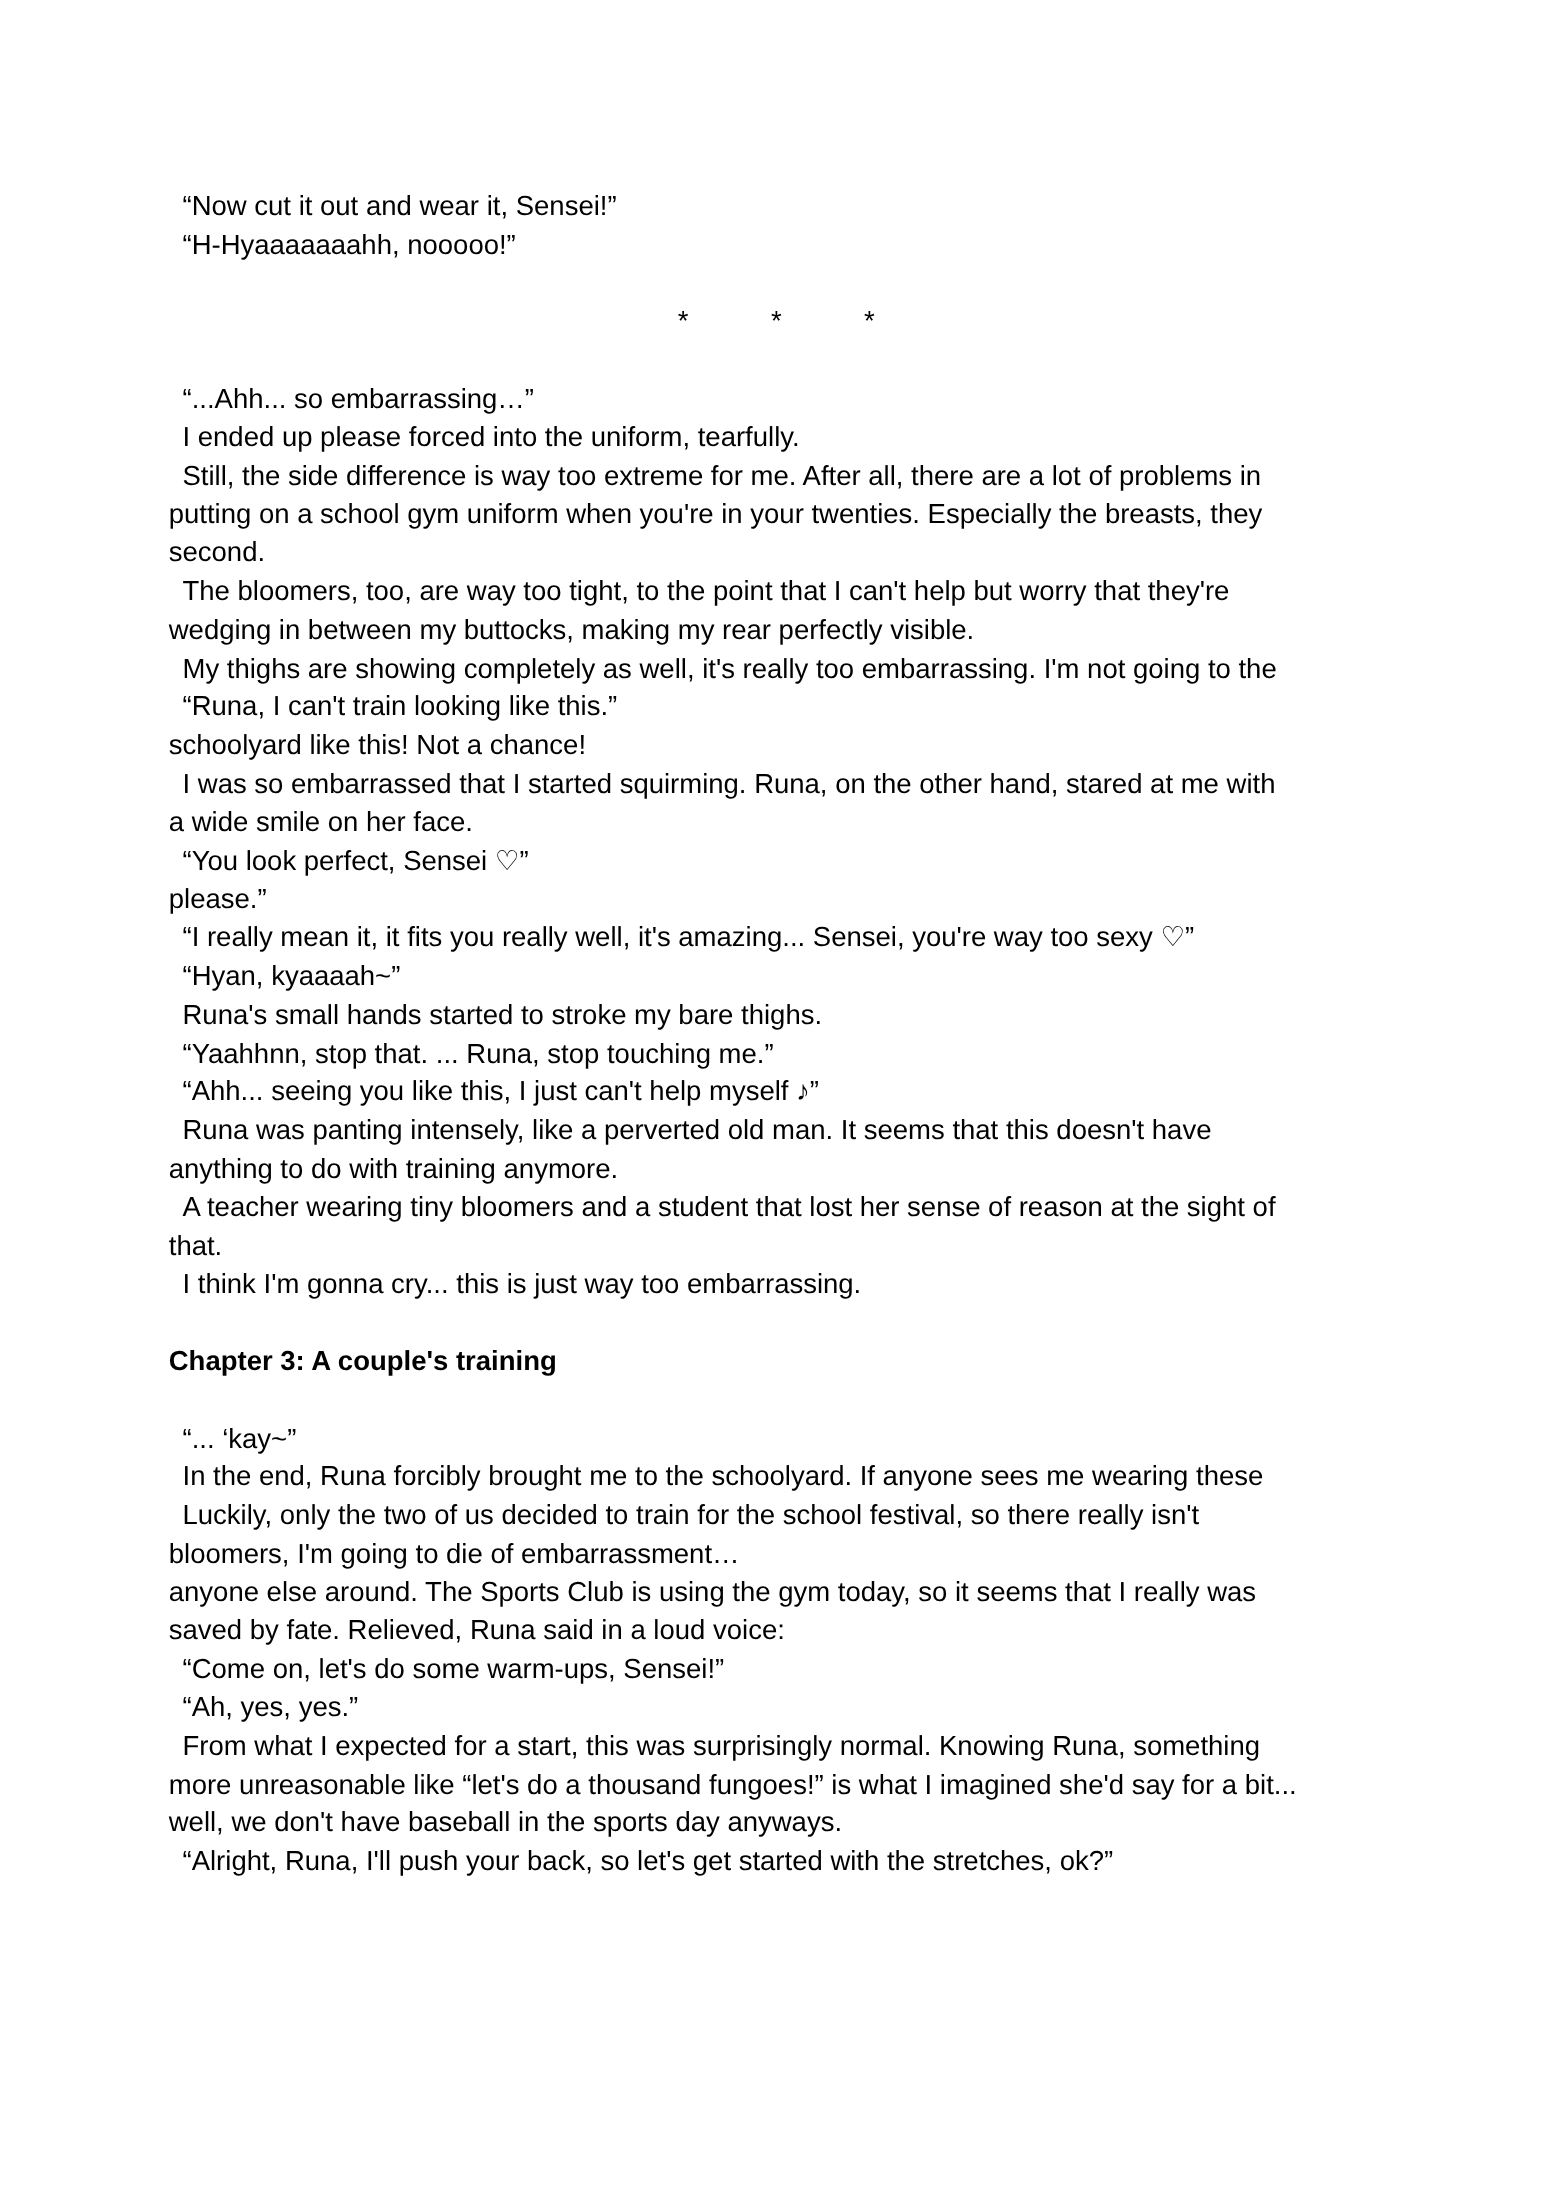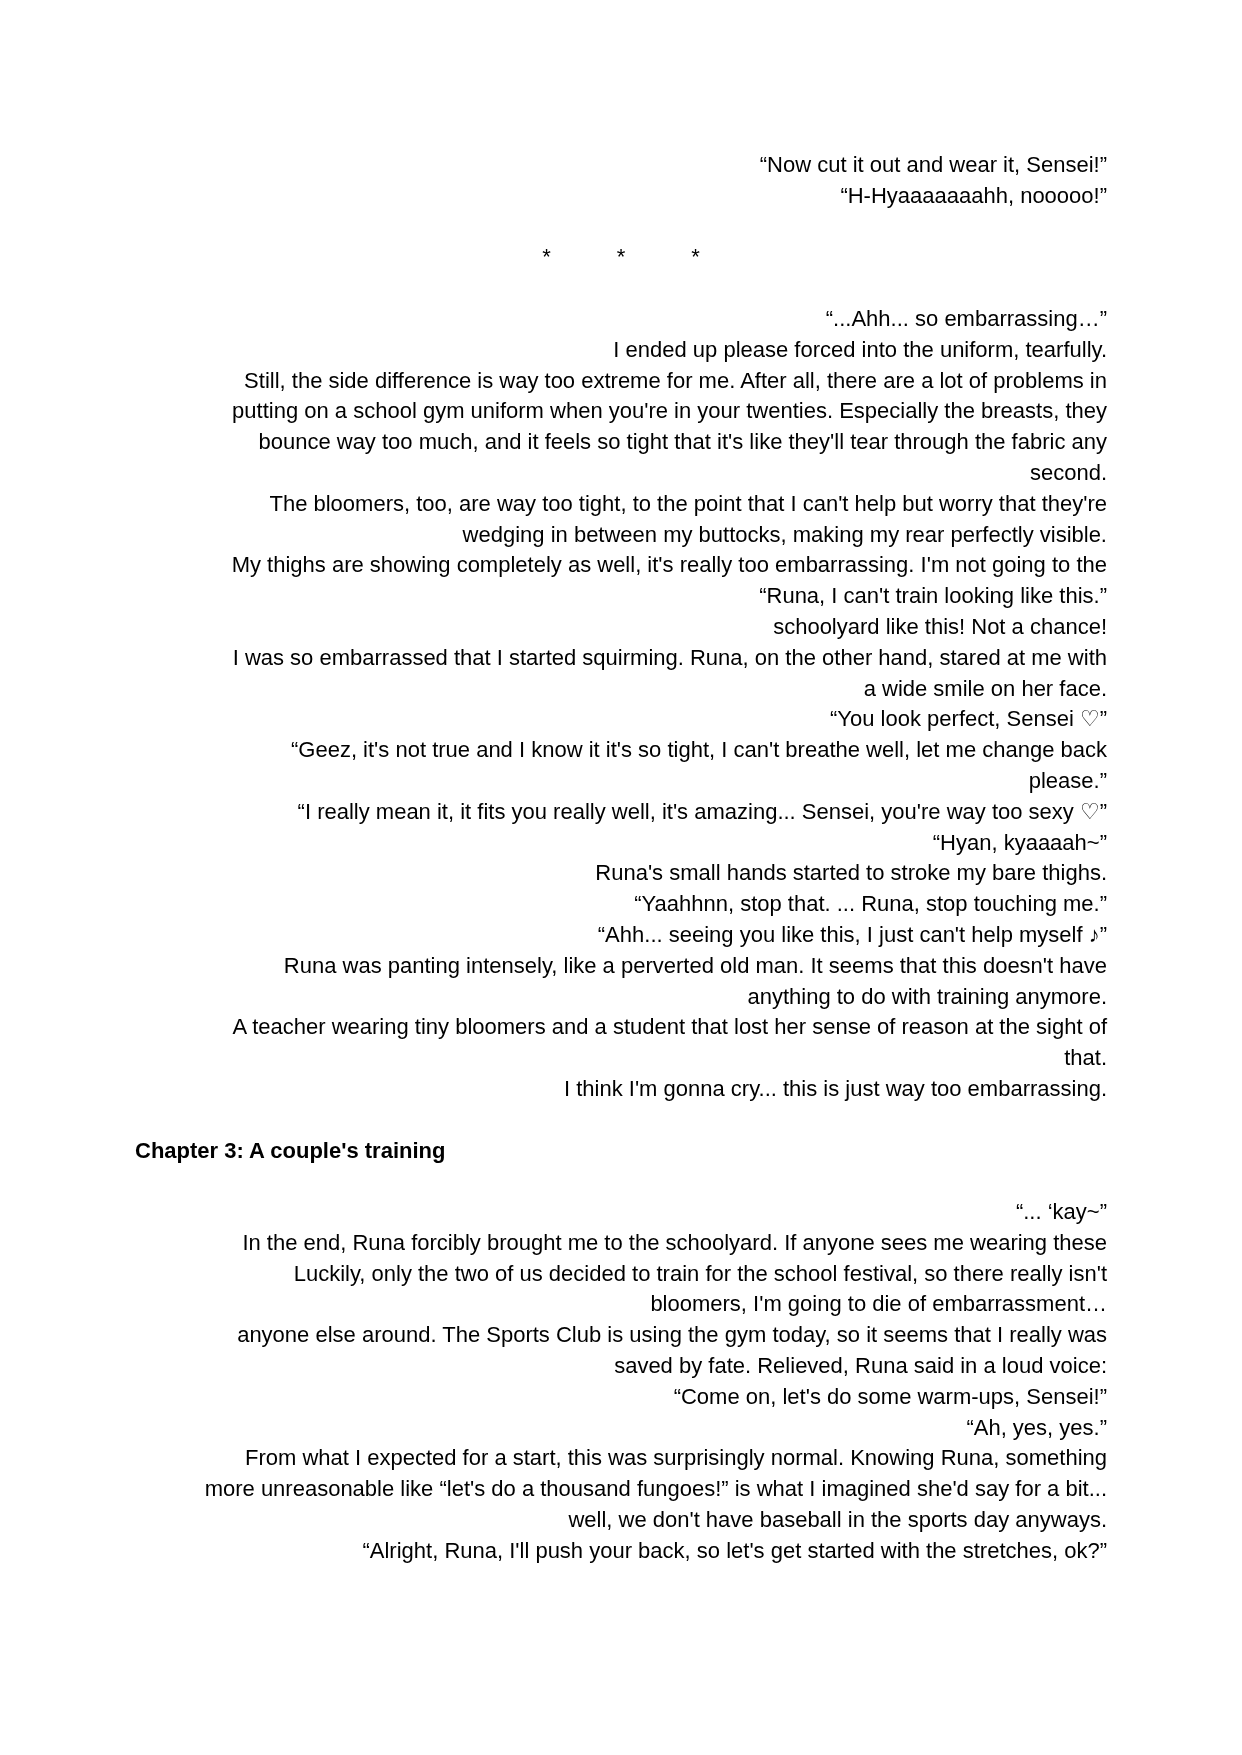--- a/index.html
+++ b/index.html
@@ -17,21 +17,20 @@
     padding: 150px 135px 0 135px;
     font-family: "Liberation Sans", "DejaVu Sans", sans-serif;
     font-size: 22px;
     line-height: 30.8px;
     color: #000000;
     overflow: hidden;
   }
   .line {
     min-height: 30.8px;
     white-space: pre;   
-    text-align: right;
   }
   .first {
     padding-left: 11px; 
   }
   .cont {
     padding-left: 0;
   }
   .separator {
     text-align: center;
     padding-left: 0;
@@ -50,31 +49,29 @@
   <div>
       <div class="line first">“Now cut it out and wear it, Sensei!”</div>
       <div class="line first">“H-Hyaaaaaaahh, nooooo!”</div>
       <div class="line blank"></div>
       <div class="line separator">*   *   *</div>
       <div class="line blank"></div>
       <div class="line first">“...Ahh... so embarrassing…”</div>
       <div class="line first">I ended up please forced into the uniform, tearfully.</div>
       <div class="line first">Still, the side difference is way too extreme for me. After all, there are a lot of problems in</div>
       <div class="line cont">putting on a school gym uniform when you're in your twenties. Especially the breasts, they</div>
-      <div class="line cont">bounce way too much, and it feels so tight that it's like they'll tear through the fabric any</div>
       <div class="line cont">second.</div>
       <div class="line first">The bloomers, too, are way too tight, to the point that I can't help but worry that they're</div>
       <div class="line cont">wedging in between my buttocks, making my rear perfectly visible.</div>
       <div class="line first">My thighs are showing completely as well, it's really too embarrassing. I'm not going to the</div>
       <div class="line first">“Runa, I can't train looking like this.”</div>
       <div class="line cont">schoolyard like this! Not a chance!</div>
       <div class="line first">I was so embarrassed that I started squirming. Runa, on the other hand, stared at me with</div>
       <div class="line cont">a wide smile on her face.</div>
       <div class="line first">“You look perfect, Sensei ♡”</div>
-      <div class="line first">“Geez, it's not true and I know it it's so tight, I can't breathe well, let me change back</div>
       <div class="line cont">please.”</div>
       <div class="line first">“I really mean it, it fits you really well, it's amazing... Sensei, you're way too sexy ♡”</div>
       <div class="line first">“Hyan, kyaaaah~”</div>
       <div class="line first">Runa's small hands started to stroke my bare thighs.</div>
       <div class="line first">“Yaahhnn, stop that. ... Runa, stop touching me.”</div>
       <div class="line first">“Ahh... seeing you like this, I just can't help myself ♪”</div>
       <div class="line first">Runa was panting intensely, like a perverted old man. It seems that this doesn't have</div>
       <div class="line cont">anything to do with training anymore.</div>
       <div class="line first">A teacher wearing tiny bloomers and a student that lost her sense of reason at the sight of</div>
       <div class="line cont">that.</div>

